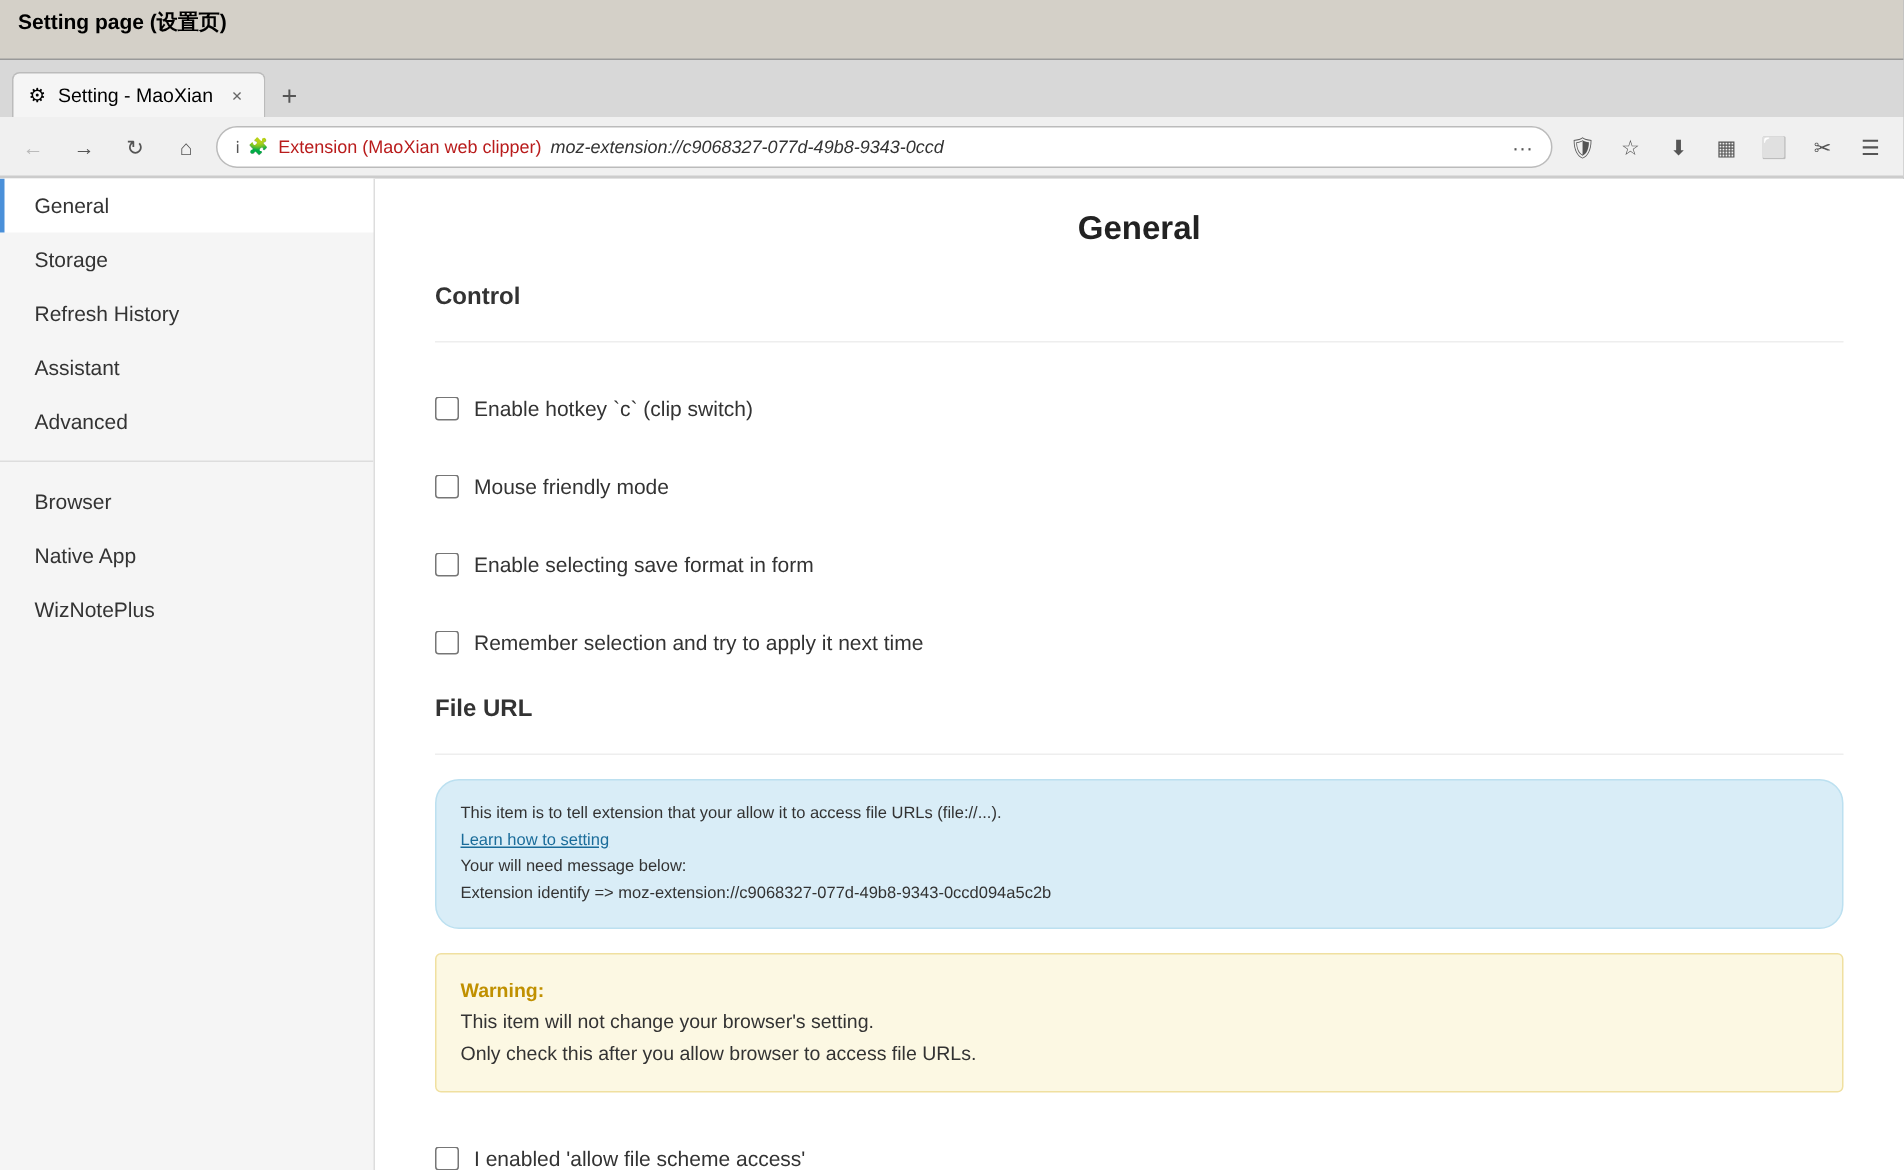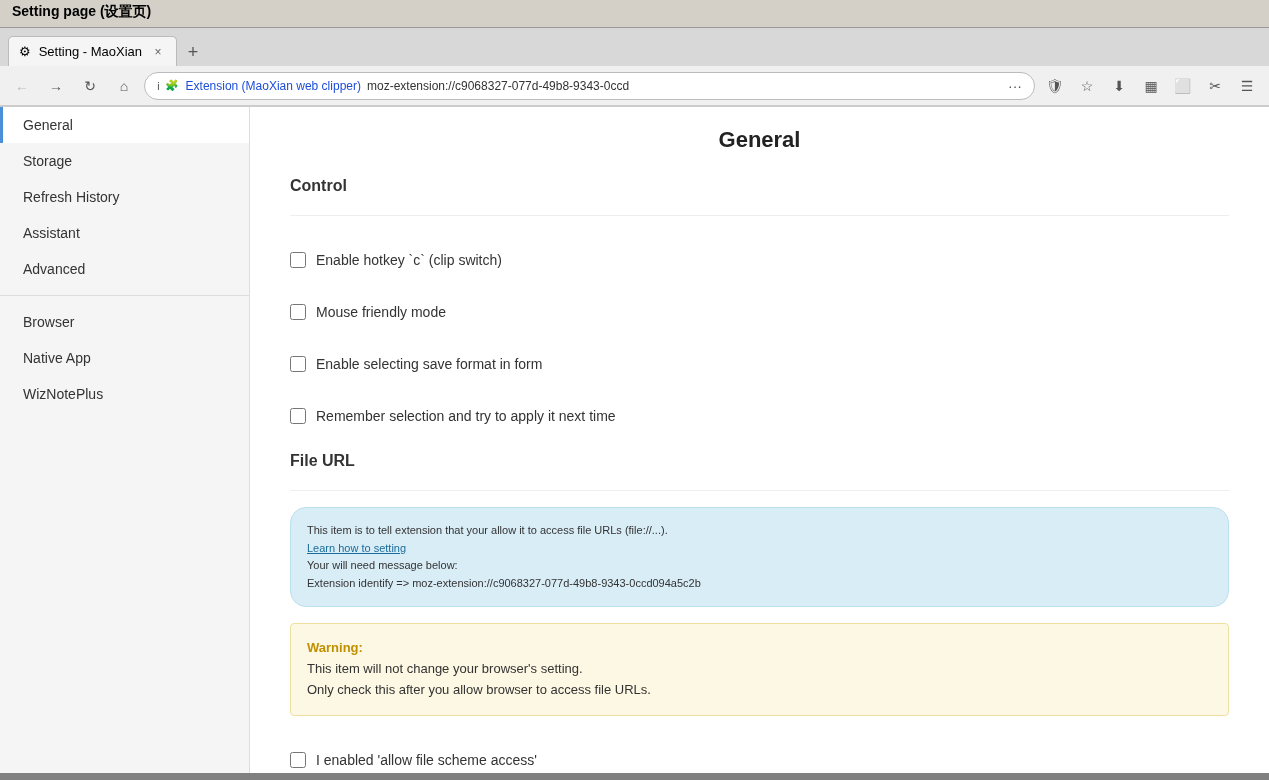--- a/index.html
+++ b/index.html
@@ -12,23 +12,23 @@
     }
 
     
     .title-bar {
       background: #d4d0c8;
       padding: 6px 12px;
       font-size: 14px;
       font-weight: bold;
       color: #000;
       border-bottom: 1px solid #999;
-      height: 28px;
-      display: flex;
-      align-items: flex-end;
+      height: 40px;
+      display: flex;
+      align-items: flex-start;
     }
 
     
     .browser-chrome {
       background: #f0f0f0;
       border-bottom: 1px solid #ccc;
     }
 
     .tab-bar {
       display: flex;
@@ -277,22 +277,22 @@
 
   <div class="address-bar-row">
     <button class="nav-btn disabled">←</button>
     <button class="nav-btn">→</button>
     <button class="nav-btn">↻</button>
     <button class="nav-btn">⌂</button>
 
     <div class="address-bar">
       <span class="address-bar-icon">ℹ</span>
       <span class="address-bar-icon">🧩</span>
-      <span style="font-size:12px;color:#1d4ed8;">Extension (MaoXian web clipper)</span>
-      <span style="font-size:12px;color:#333;flex:1;">moz-extension://c9068327-077d-49b8-9343-0ccd</span>
+      <span style="font-size:12px;color:#b91c1c;">Extension (MaoXian web clipper)</span>
+      <span style="font-size:12px;color:#333;flex:1;font-style:italic;">moz-extension://c9068327-077d-49b8-9343-0ccd</span>
       <span class="address-dots">···</span>
     </div>
 
     <div class="toolbar-icons">
       <div class="toolbar-icon">🛡</div>
       <div class="toolbar-icon">☆</div>
       <div class="toolbar-icon">⬇</div>
       <div class="toolbar-icon">▦</div>
       <div class="toolbar-icon">⬜</div>
       <div class="toolbar-icon">✂</div>

